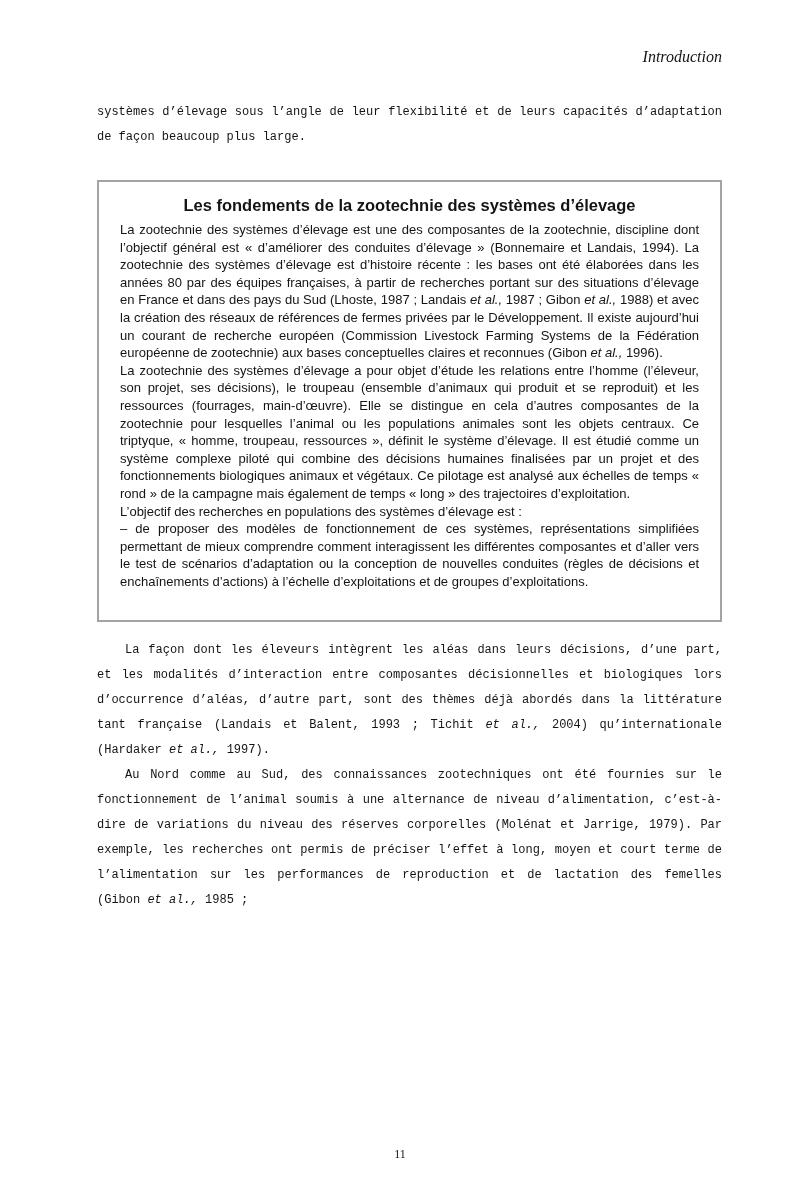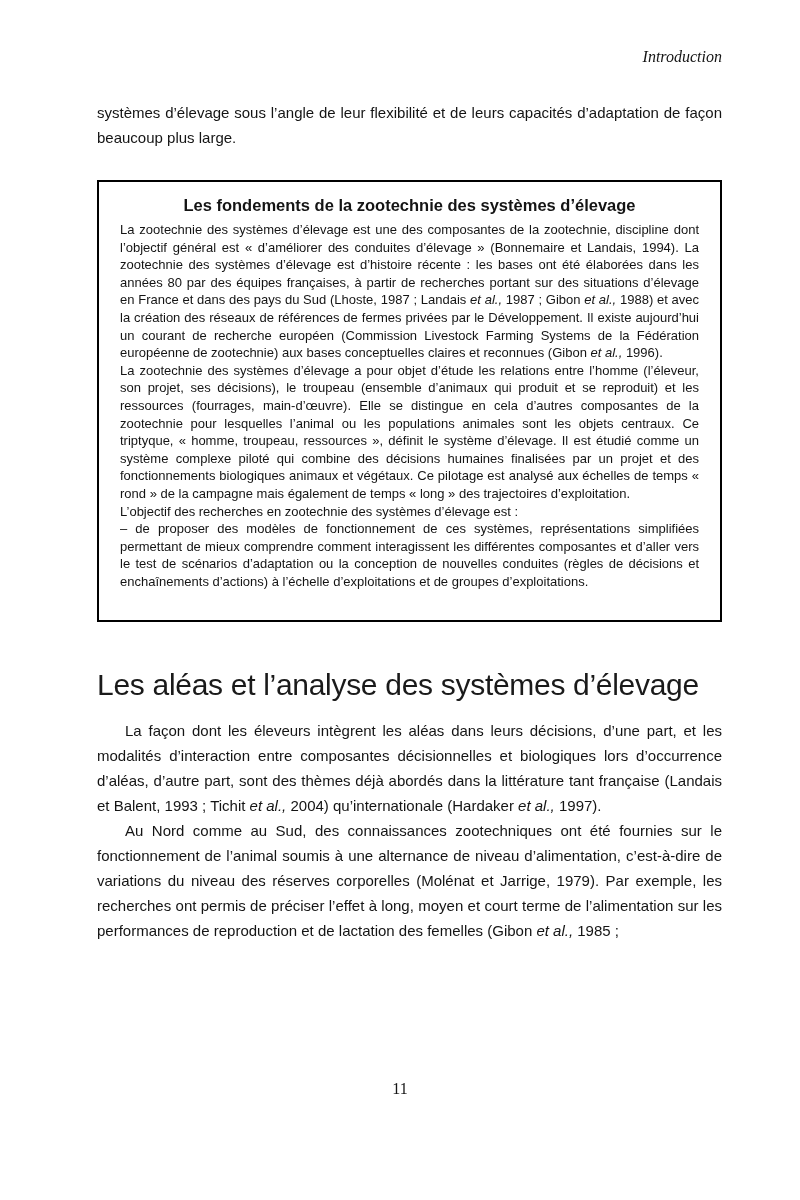--- a/index.html
+++ b/index.html
@@ -21,30 +21,30 @@
   }
   .running-head {
     padding-top: 47px;
     text-align: right;
     font-family: "Liberation Serif", serif;
     font-style: italic;
     font-size: 16px;
     line-height: 20px;
   }
   .serif {
-    font-family: Liberation Sans, sans-serif;
-    font-size: 15px;
+    font-family: Liberation Mono, monospace;
+    font-size: 12px;
     line-height: 25px;
     text-align: justify;
     margin: 0;
   }
   .intro { margin-top: 33px; }
   .box {
     margin-top: 30px;
-    border: 2px solid #000000;
+    border: 2px solid #a3a3a3;
     padding: 13px 21px 30px 21px;
     background: #ffffff;
   }
   .box-title {
     font-family: "Liberation Sans", sans-serif;
     font-weight: bold;
     font-size: 16.5px;
     line-height: 21px;
     text-align: center;
     margin: 0 0 5px 0;
@@ -63,47 +63,46 @@
     line-height: 35px;
     letter-spacing: -0.3px;
     margin: 45px 0 0 0;
     color: #1a1a1a;
   }
   .body-p { text-indent: 28px; }
   .body-p.first { margin-top: 16px; }
   .footer {
     position: absolute;
     left: 0;
-    top: 1080px;
+    top: 1147px;
     width: 100%;
     text-align: center;
     font-family: "Liberation Serif", serif;
-    font-size: 16px;
+    font-size: 12px;
   }
   .it { font-style: italic; }
 </style>
 </head>
 <body>
 
 <div class="page">
   <div class="content">
 
     <div class="running-head">Introduction</div>
 
     <p class="serif intro">systèmes d’élevage sous l’angle de leur flexibilité et de leurs capacités d’adaptation de façon beaucoup plus large.</p>
 
     <div class="box">
       <div class="box-title">Les fondements de la zootechnie des systèmes d’élevage</div>
       <p class="box-p">La zootechnie des systèmes d’élevage est une des composantes de la zootechnie, discipline dont l’objectif général est « d’améliorer des conduites d’élevage » (Bonnemaire et Landais, 1994). La zootechnie des systèmes d’élevage est d’histoire récente : les bases ont été élaborées dans les années 80 par des équipes françaises, à partir de recherches portant sur des situations d’élevage en France et dans des pays du Sud (Lhoste, 1987 ; Landais <span class="it">et al.,</span> 1987 ; Gibon <span class="it">et al.,</span> 1988) et avec la création des réseaux de références de fermes privées par le Développement. Il existe aujourd’hui un courant de recherche européen (Commission Livestock Farming Systems de la Fédération européenne de zootechnie) aux bases conceptuelles claires et reconnues (Gibon <span class="it">et al.,</span> 1996).</p>
       <p class="box-p">La zootechnie des systèmes d’élevage a pour objet d’étude les relations entre l’homme (l’éleveur, son projet, ses décisions), le troupeau (ensemble d’animaux qui produit et se reproduit) et les ressources (fourrages, main-d’œuvre). Elle se distingue en cela d’autres composantes de la zootechnie pour lesquelles l’animal ou les populations animales sont les objets centraux. Ce triptyque, « homme, troupeau, ressources », définit le système d’élevage. Il est étudié comme un système complexe piloté qui combine des décisions humaines finalisées par un projet et des fonctionnements biologiques animaux et végétaux. Ce pilotage est analysé aux échelles de temps « rond » de la campagne mais également de temps « long » des trajectoires d’exploitation.</p>
-      <p class="box-p">L’objectif des recherches en zootechnie des systèmes d’élevage est :</p>
+      <p class="box-p">L’objectif des recherches en populations des systèmes d’élevage est :</p>
       <p class="box-p">– de proposer des modèles de fonctionnement de ces systèmes, représentations simplifiées permettant de mieux comprendre comment interagissent les différentes composantes et d’aller vers le test de scénarios d’adaptation ou la conception de nouvelles conduites (règles de décisions et enchaînements d’actions) à l’échelle d’exploitations et de groupes d’exploitations.</p>
     </div>
 
-    <h1 class="section-heading">Les aléas et l’analyse des systèmes d’élevage</h1>
 
     <p class="serif body-p first">La façon dont les éleveurs intègrent les aléas dans leurs décisions, d’une part, et les modalités d’interaction entre composantes décisionnelles et biologiques lors d’occurrence d’aléas, d’autre part, sont des thèmes déjà abordés dans la littérature tant française (Landais et Balent, 1993 ; Tichit <span class="it">et al.,</span> 2004) qu’internationale (Hardaker <span class="it">et al.,</span> 1997).</p>
 
     <p class="serif body-p">Au Nord comme au Sud, des connaissances zootechniques ont été fournies sur le fonctionnement de l’animal soumis à une alternance de niveau d’alimentation, c’est-à-dire de variations du niveau des réserves corporelles (Molénat et Jarrige, 1979). Par exemple, les recherches ont permis de préciser l’effet à long, moyen et court terme de l’alimentation sur les performances de reproduction et de lactation des femelles (Gibon <span class="it">et al.,</span> 1985 ;</p>
 
   </div>
 
   <div class="footer">11</div>
 </div>
 

